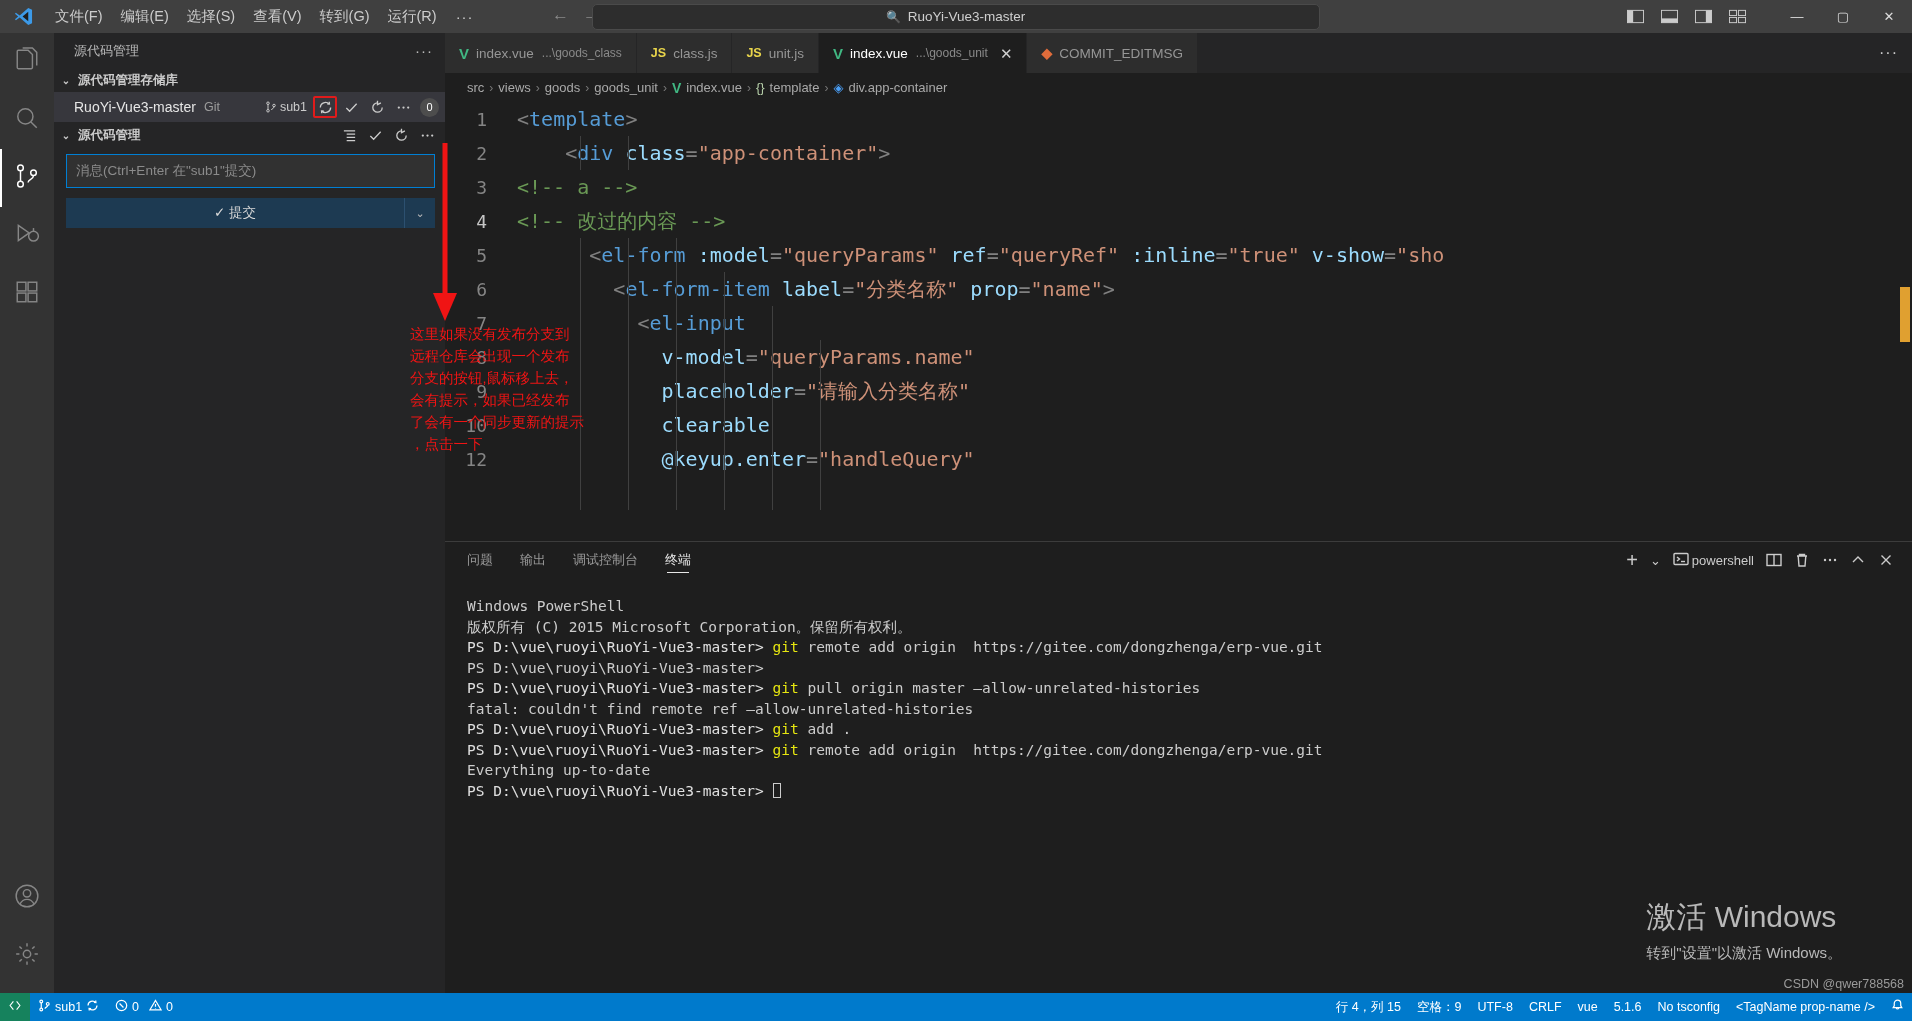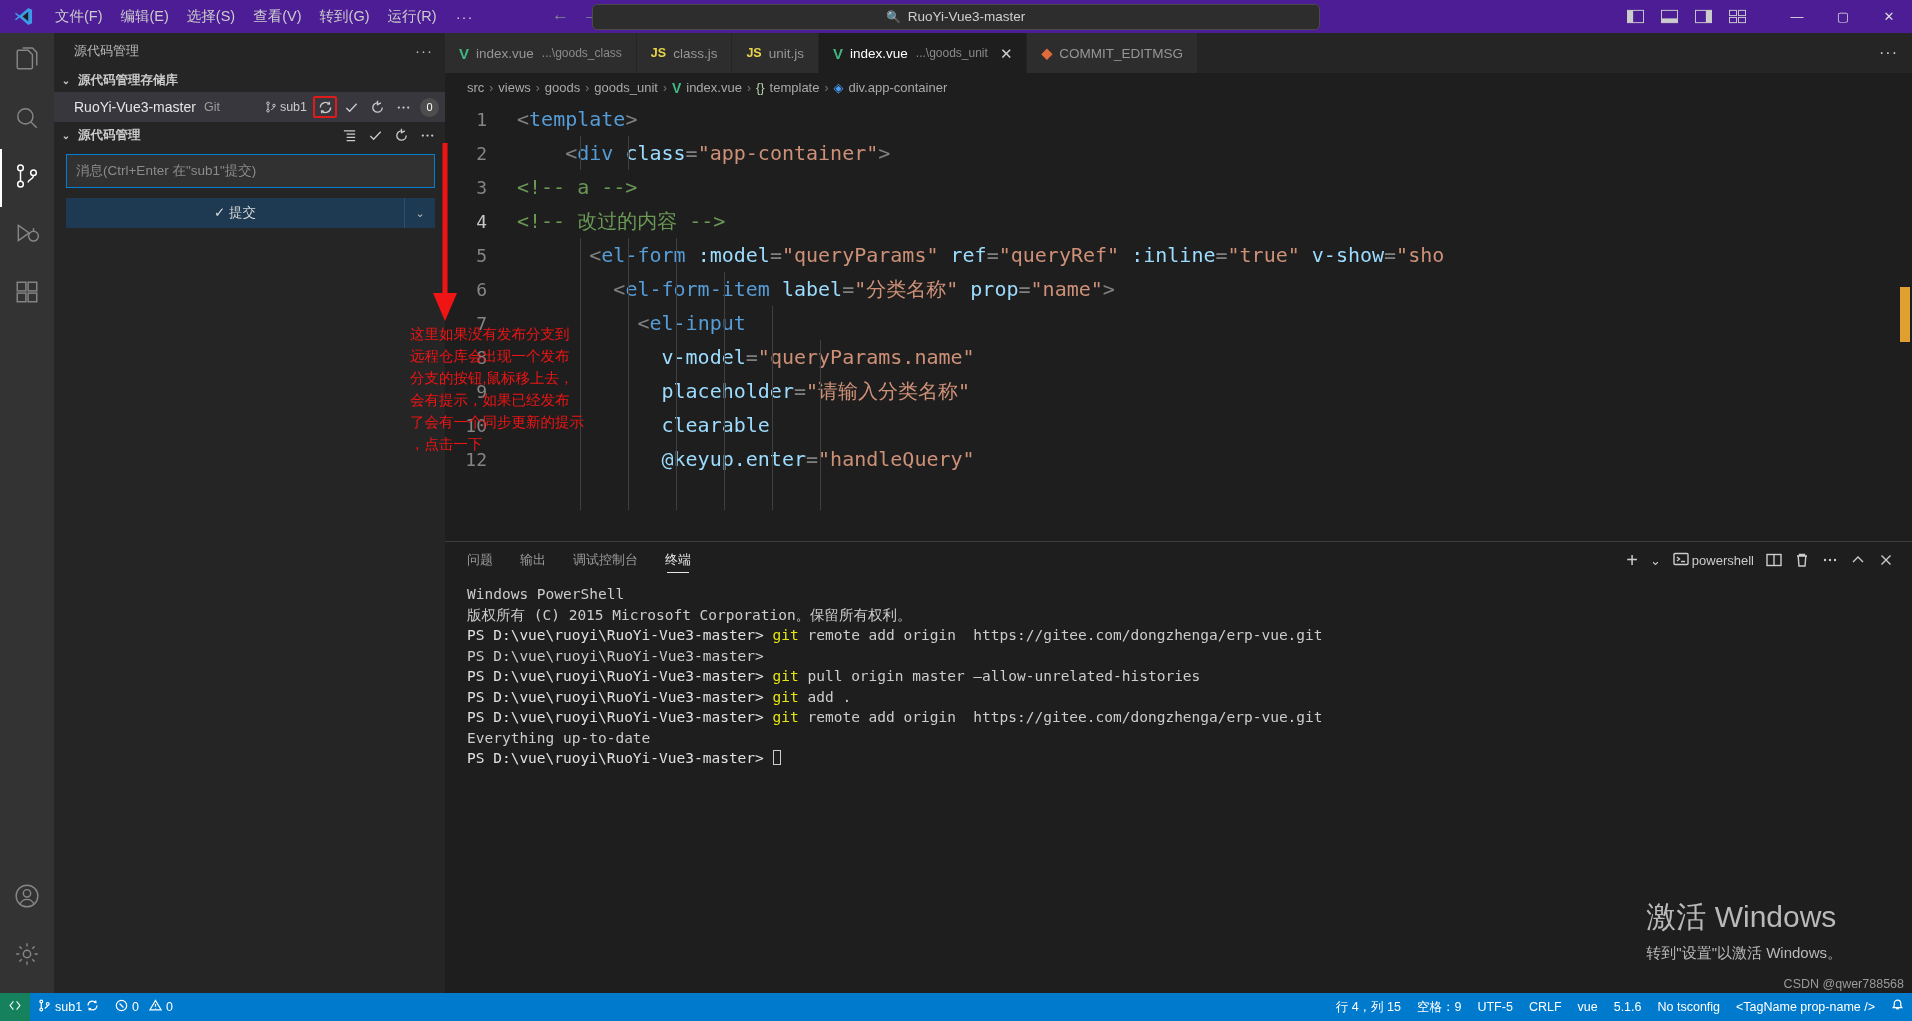--- a/index.html
+++ b/index.html
@@ -7,21 +7,21 @@
     width: 1912px; height: 1021px;
     background: #1e1e1e;
     font-family: "Liberation Sans", sans-serif;
     overflow: hidden;
     color: #ccc;
   }
   #app { position: relative; width: 1912px; height: 1021px; display: flex; flex-direction: column; }
 
   
   .titlebar {
-    height: 33px; background: #4c1d95; display: flex; align-items: center;
+    height: 33px; background: #404040; display: flex; align-items: center;
     flex: 0 0 33px; position: relative;
   }
   .vscode-logo { width: 46px; display: flex; align-items: center; justify-content: center; }
   .vscode-logo svg { width: 19px; height: 19px; }
   .menu { display: flex; align-items: center; height: 100%; }
   .menu-item {
     padding: 0 9px; height: 100%; display: flex; align-items: center;
     font-size: 14.5px; color: #cccccc; white-space: nowrap;
   }
   .menu-more { padding: 0 10px; font-size: 15px; color: #ccc; letter-spacing: 1px; }
@@ -186,21 +186,21 @@
     display: flex; align-items: center; }
   .ptab.active { color: #e7e7e7; }
   .ptab.active::after {
     content:''; position: absolute; bottom: 5px; left: 2px; right: 2px; height: 1px; background: #e7e7e7;
   }
   .panel-actions { margin-left: auto; display: flex; align-items: center; gap: 4px; padding-right: 14px; }
   .pa { display: flex; align-items: center; gap: 3px; color: #cccccc; font-size: 13px; padding: 0 4px; }
   .pa svg { width: 16px; height: 16px; stroke: currentColor; fill: none; stroke-width: 1.4; }
   .term-body {
     flex: 1; padding: 6px 0 0 22px; overflow: hidden;
-    font-family: "DejaVu Sans Mono", monospace; font-size: 14.5px; line-height: 20.5px; color: #cccccc;
+    font-family: "DejaVu Sans Mono", monospace; font-size: 14.5px; line-height: 20.5px; color: #cccccc; margin-top: 12px;
   }
   .t-line { white-space: pre; }
   .t-cmd { color: #e0e0e0; }
   .t-git { color: #e5e510; }
   .cursor-blk { display: inline-block; width: 8px; height: 15px; border: 1px solid #ccc; vertical-align: -2px; }
 
   
   .watermark {
     position: absolute; right: 70px; bottom: 58px; text-align: left;
     color: #b9b9b9; pointer-events: none; z-index: 5;
@@ -660,20 +660,21 @@
             </span>
           </div>
         </div>
         <div class="term-body" id="termBody">
             <div class="t-line">Windows PowerShell</div>
             <div class="t-line">版权所有 (C) 2015 Microsoft Corporation。保留所有权利。</div>
             <div class="t-line"></div>
             <div class="t-line"><span class="t-cmd">PS D:\vue\ruoyi\RuoYi-Vue3-master&gt; </span><span class="t-git">git</span><span> remote add origin  https://gitee.com/dongzhenga/erp-vue.git</span></div>
             <div class="t-line">PS D:\vue\ruoyi\RuoYi-Vue3-master&gt;</div>
             <div class="t-line"><span class="t-cmd">PS D:\vue\ruoyi\RuoYi-Vue3-master&gt; </span><span class="t-git">git</span><span> pull origin master –allow-unrelated-histories</span></div>
+            <div class="t-line">fatal: couldn't find remote ref –allow-unrelated-histories</div>
             <div class="t-line"><span class="t-cmd">PS D:\vue\ruoyi\RuoYi-Vue3-master&gt; </span><span class="t-git">git</span><span> add .</span></div>
             <div class="t-line"><span class="t-cmd">PS D:\vue\ruoyi\RuoYi-Vue3-master&gt; </span><span class="t-git">git</span><span> remote add origin  https://gitee.com/dongzhenga/erp-vue.git</span></div>
             <div class="t-line">Everything up-to-date</div>
             <div class="t-line"><span class="t-cmd">PS D:\vue\ruoyi\RuoYi-Vue3-master&gt; </span><span></span><span class="cursor-blk"></span></div>
           </div>
       </div>
     </div>
   </div>
 
   <div class="watermark">
@@ -724,21 +725,21 @@
             <path d="M8 1.8 L15 13.5 H1 Z"></path>
             <path d="M8 6 v3.5 M8 11.3 v.6"></path>
           </svg>
       </span>
       <span>0</span>
     </div>
 
     <div class="sb-right">
       <div class="sb-item">行 4，列 15</div>
       <div class="sb-item">空格：9</div>
-      <div class="sb-item">UTF-5</div>
+      <div class="sb-item">UTF-8</div>
       <div class="sb-item">CRLF</div>
       <div class="sb-item">vue</div>
       <div class="sb-item">5.1.6</div>
       <div class="sb-item">No tsconfig</div>
       <div class="sb-item">&lt;TagName prop-name /&gt;</div>
       <div class="sb-item">
         <span class="sb-icon">
           <svg viewBox="0 0 16 16">
               <path d="M8 1.5 a4 4 0 0 1 4 4 v3 l1.3 2.2 H2.7 L4 8.5 v-3 a4 4 0 0 1 4-4z"></path>
               <path d="M6.4 11 a1.7 1.7 0 0 0 3.2 0"></path>

